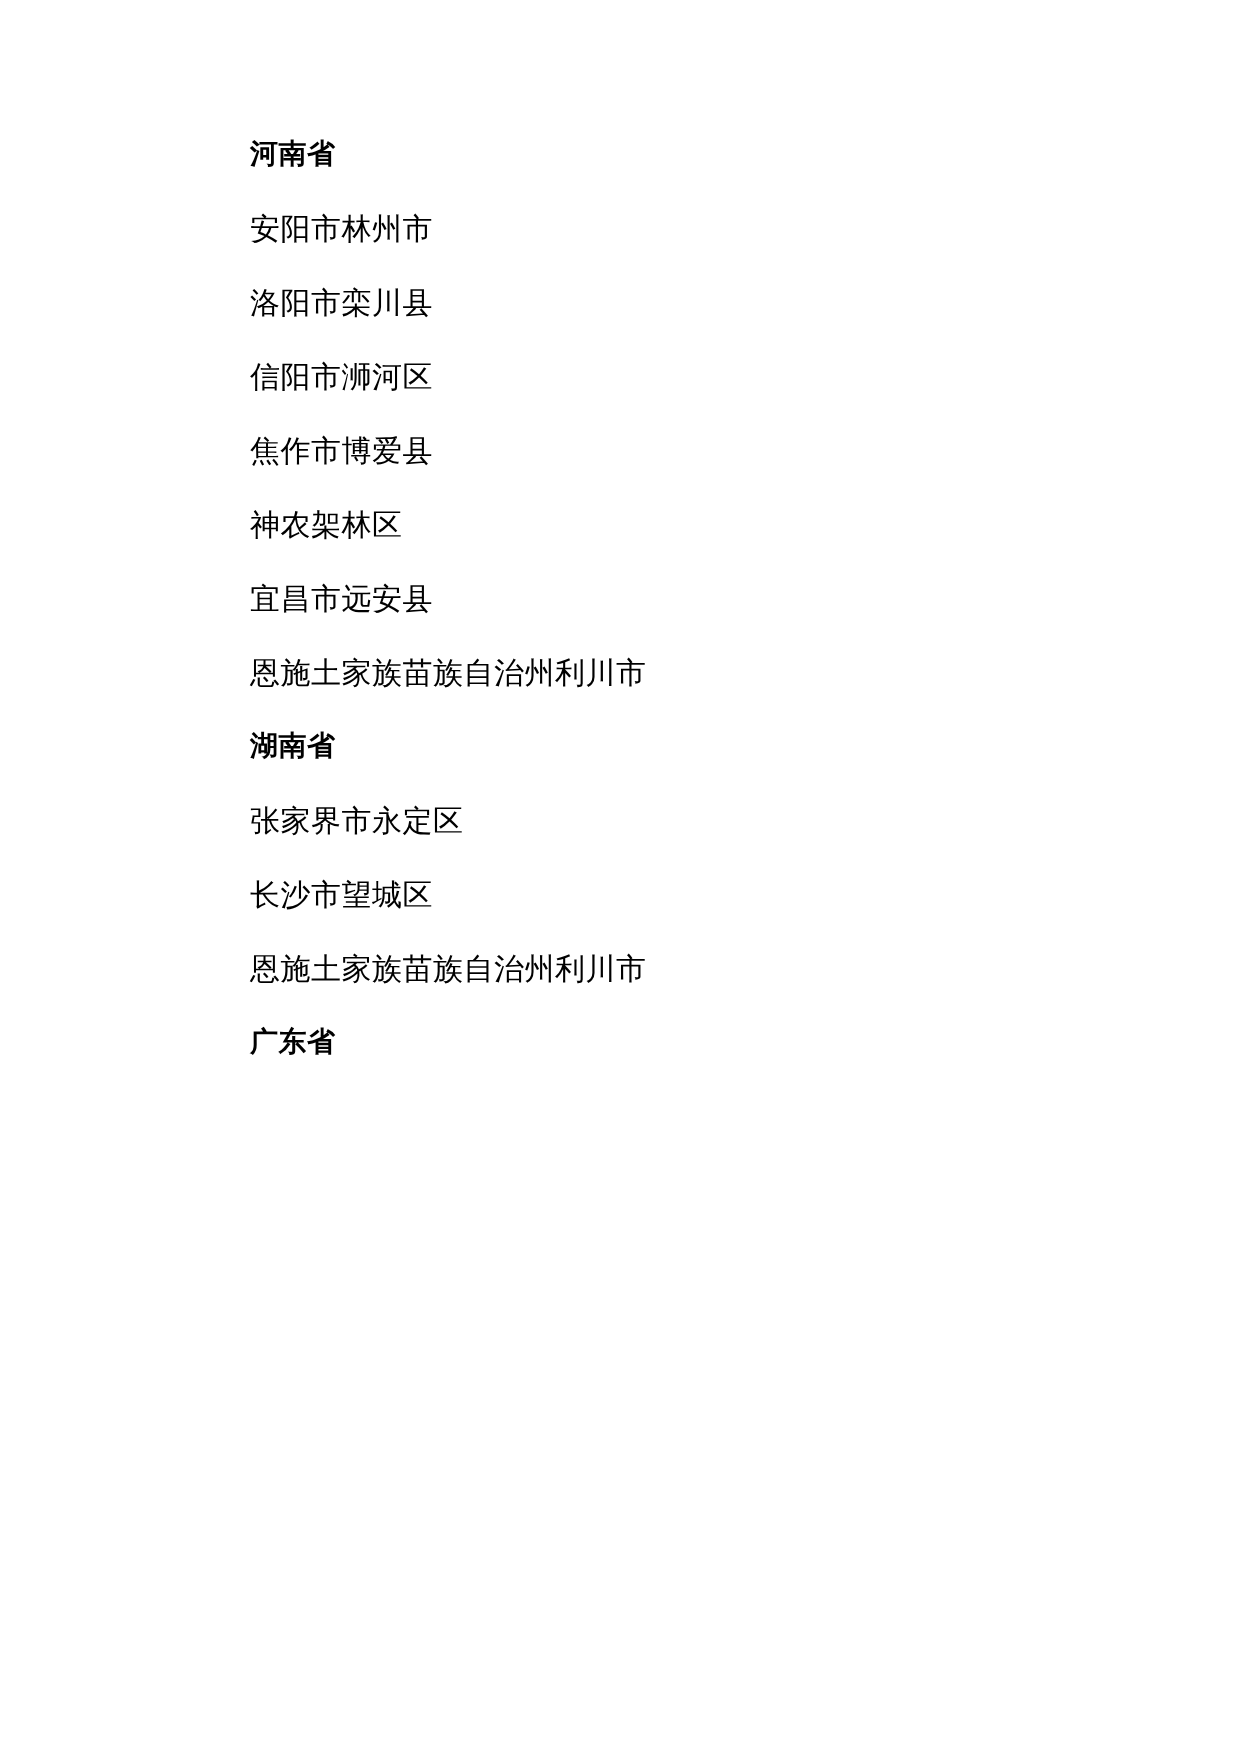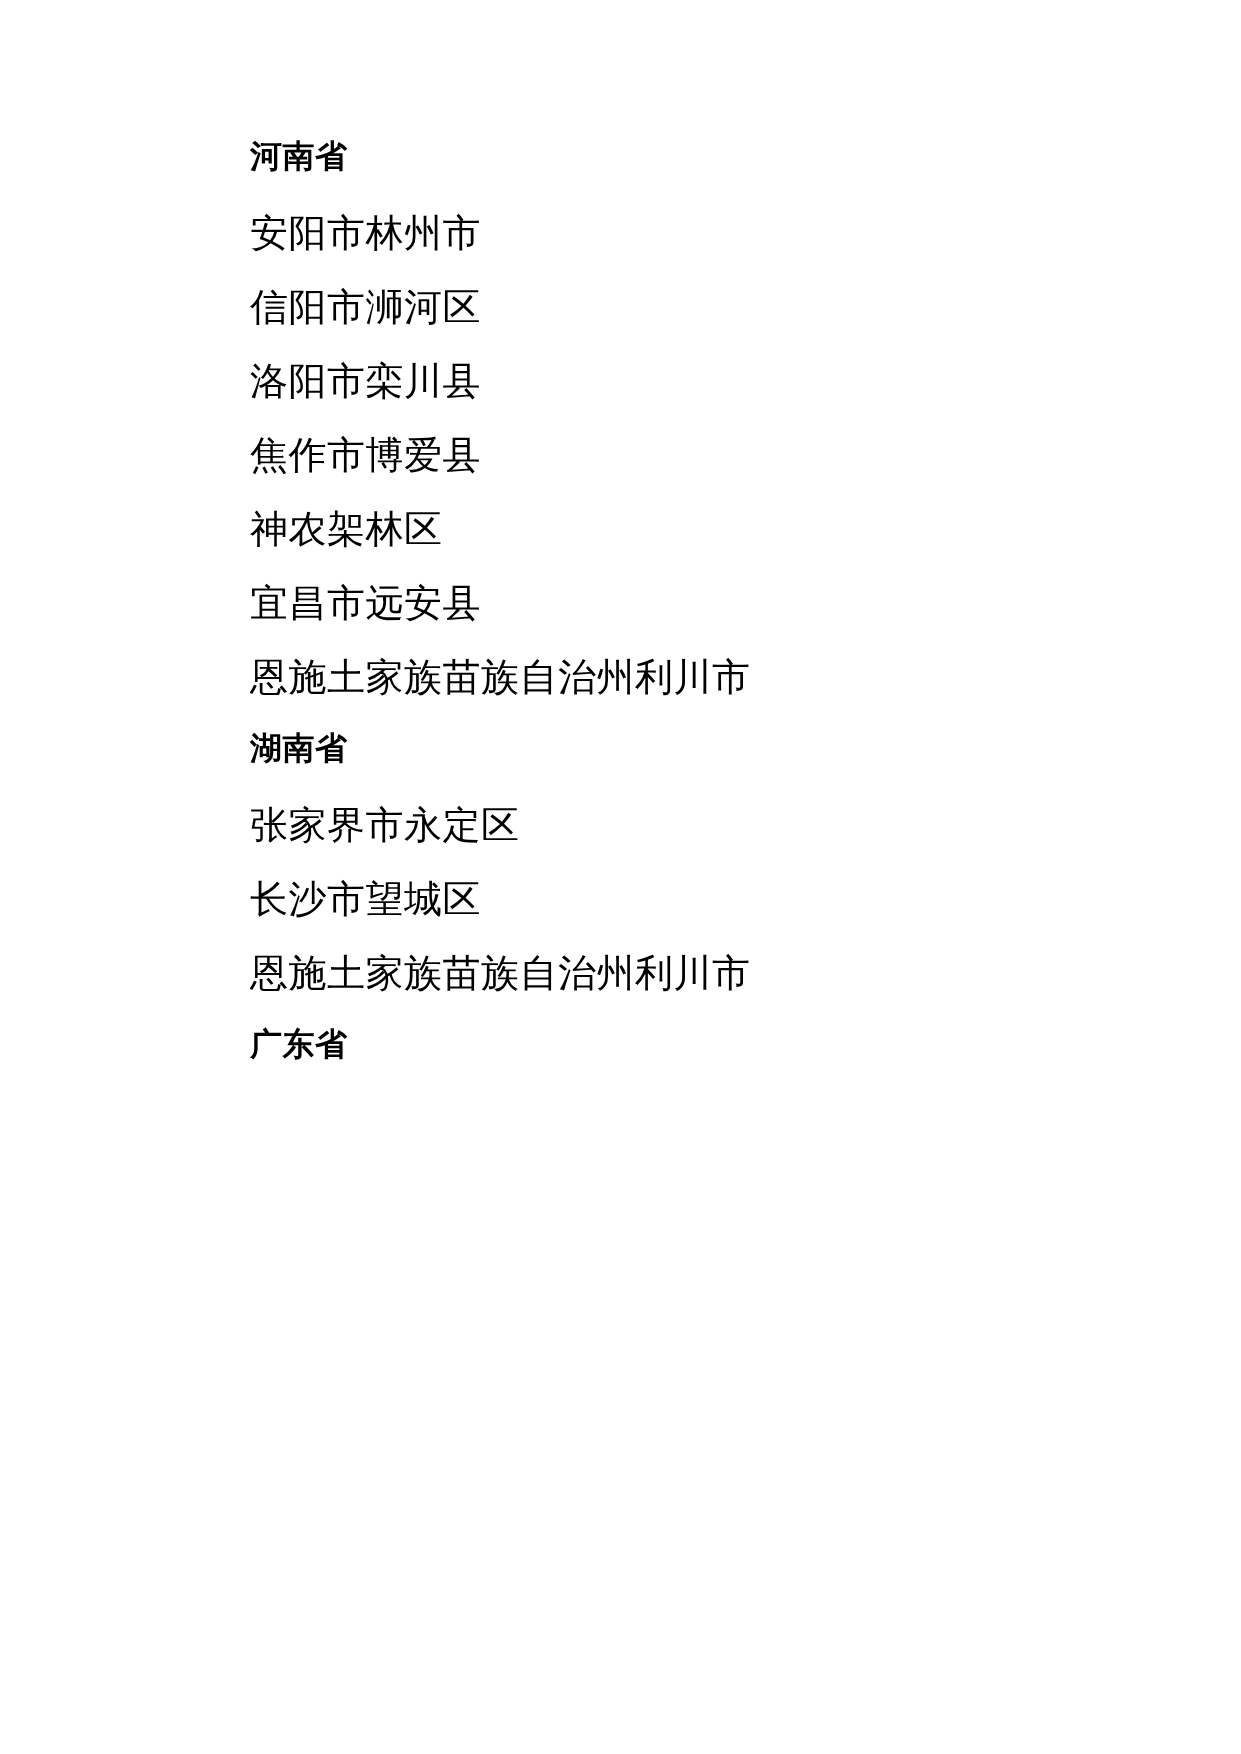--- a/index.html
+++ b/index.html
@@ -20,29 +20,29 @@
     height: 1754px;
     box-sizing: border-box;
     padding: 140px 150px 0 250px;
   }
   .doc-body {
     display: block;
   }
   .province {
     font-family: "DejaVu Sans", "Liberation Sans", sans-serif;
     font-weight: bold;
-    font-size: 32px;
+    font-size: 28px;
     line-height: 1;
     margin: 0 0 0 0;
     padding: 0;
     letter-spacing: 0.5px;
   }
   .entry {
     font-family: "Liberation Serif", "DejaVu Serif", serif;
-    font-size: 38px;
+    font-size: 30px;
     line-height: 1;
     margin: 0;
     padding: 0;
     letter-spacing: 0.5px;
   }
   .block {
     margin: 0;
     padding: 0;
   }
   .row {
@@ -61,24 +61,24 @@
   <div class="doc-body">
 
     <div class="block">
       <div class="row first">
         <div class="province">河南省</div>
       </div>
       <div class="row">
         <div class="entry">安阳市林州市</div>
       </div>
       <div class="row">
-        <div class="entry">信阳市浉河区</div>
+        <div class="entry">洛阳市栾川县</div>
       </div>
       <div class="row">
-        <div class="entry">洛阳市栾川县</div>
+        <div class="entry">信阳市浉河区</div>
       </div>
       <div class="row">
         <div class="entry">焦作市博爱县</div>
       </div>
     </div>
 
     <div class="block">
       <div class="row">
         <div class="entry">神农架林区</div>
       </div>

